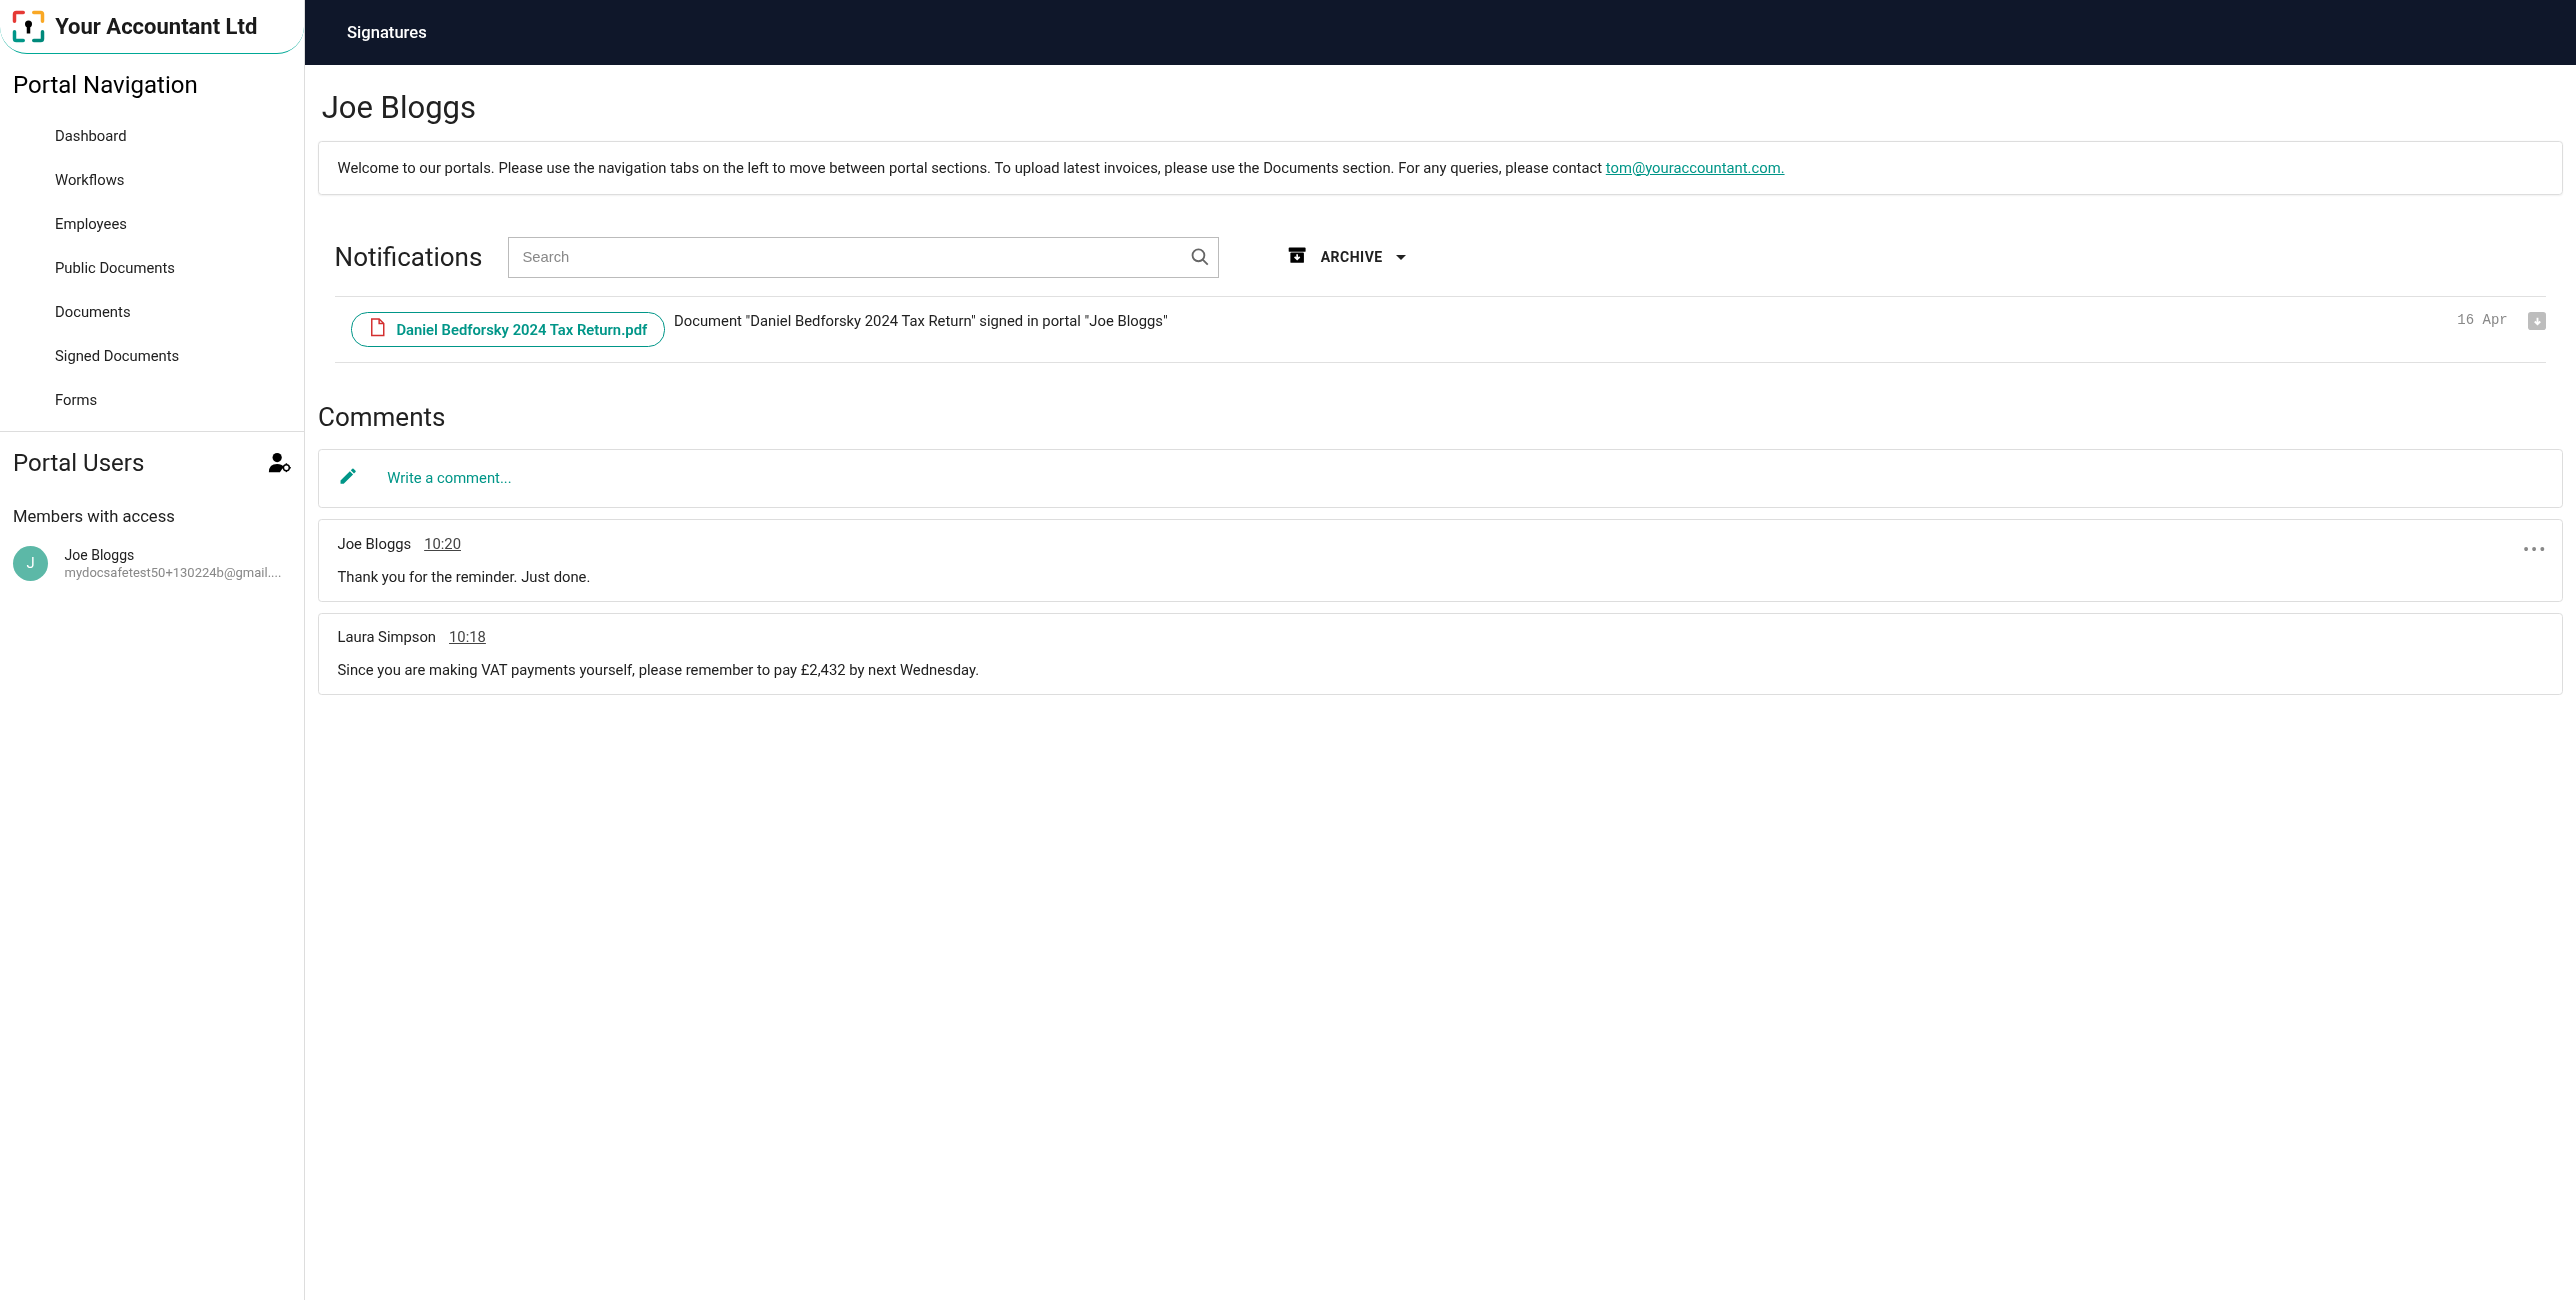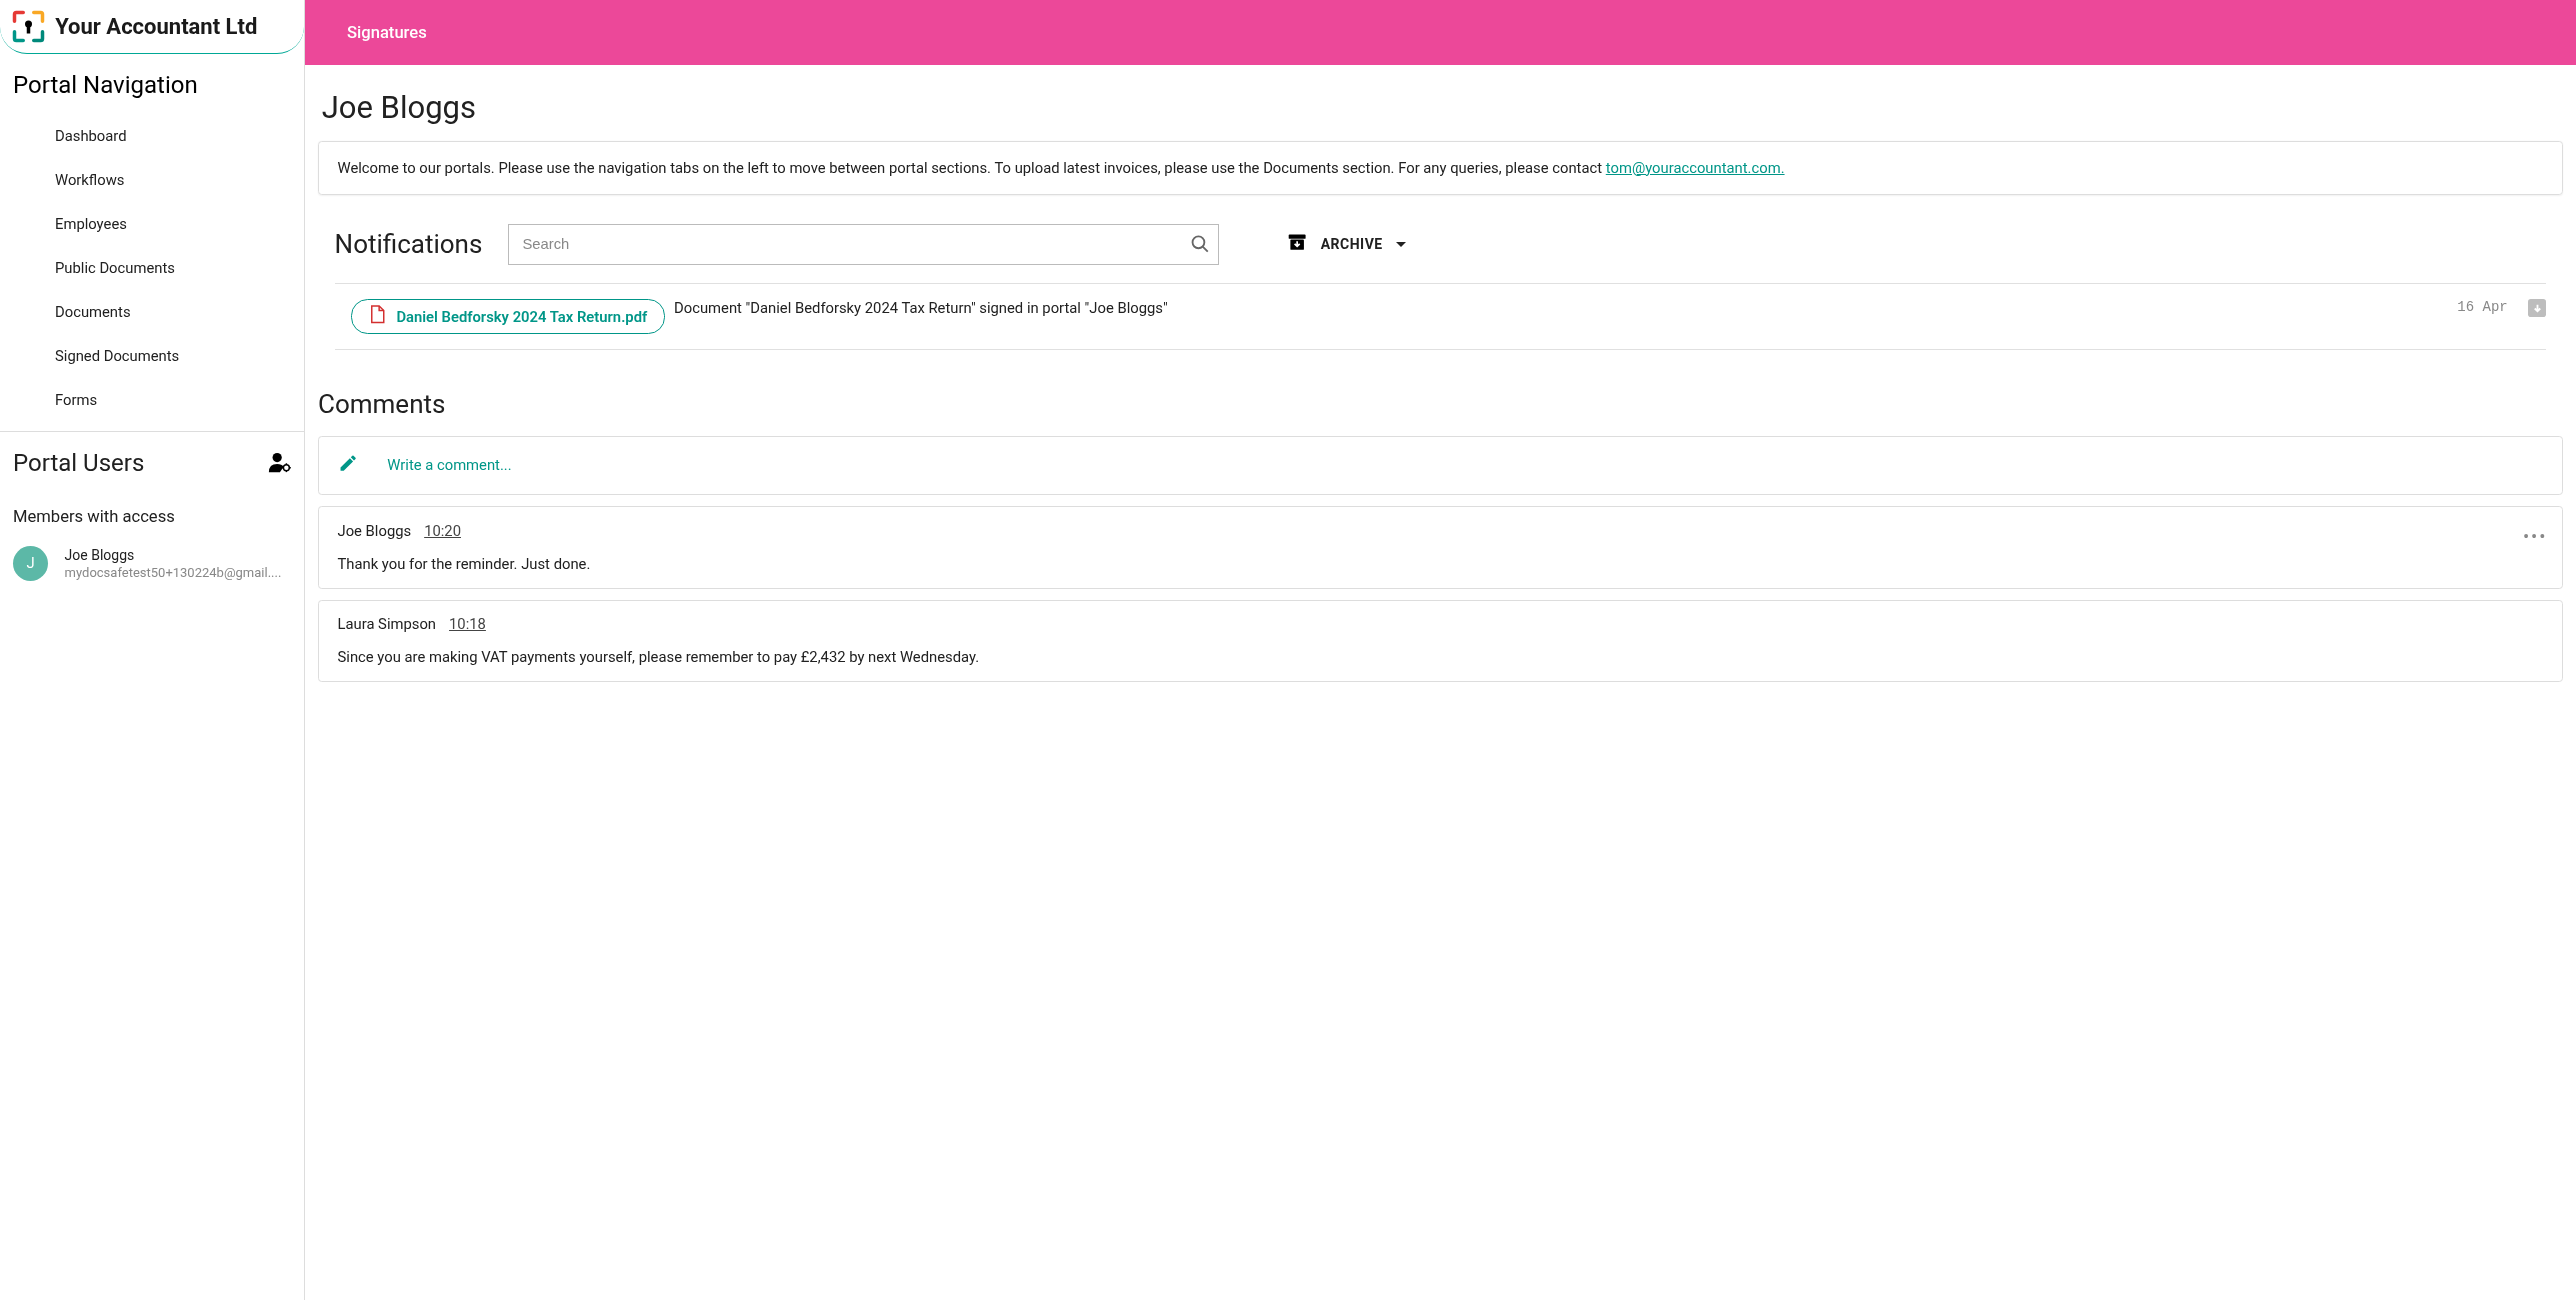--- a/index.html
+++ b/index.html
@@ -25,30 +25,30 @@
     .user-cog-icon { width: 24px; height: 20.3px; }
     .members-label { font-size: 16.6px; color: #212121; margin-bottom: 20.3px; }
     .user-row { display: flex; align-items: center; gap: 16.6px; }
     .avatar { width: 35px; height: 35px; border-radius: 50%; background: #5cb8a7; color: #fff; display: flex; align-items: center; justify-content: center; font-size: 14.8px; }
     .user-details { flex: 1; min-width: 0; }
     .user-name { font-size: 14px; color: #212121; margin-bottom: 1.8px; }
     .user-email { font-size: 13px; color: #888; white-space: nowrap; overflow: hidden; text-overflow: ellipsis; }
     
     
     .main { flex: 1; display: flex; flex-direction: column; overflow: auto; }
-    .topbar { background: #ec4899; color: #fff; height: 65px; display: flex; align-items: center; padding: 0 42px; }
+    .topbar { background: #0f172a; color: #fff; height: 65px; display: flex; align-items: center; padding: 0 42px; }
     .topbar-item { font-size: 16.6px; font-weight: 500; }
     
     .content { padding: 16.6px 13px 28px; }
     .page-title { font-size: 31px; font-weight: 400; color: #212121; margin: 7.4px 0 14.8px 3.7px; }
     
     .welcome-box { border: 0.9px solid #ddd; border-radius: 3.7px; padding: 14.8px 18.5px; font-size: 14.8px; line-height: 1.5; color: #212121; box-shadow: 0 0.9px 1.8px rgba(0,0,0,.06); }
     .welcome-box a { color: #009688; text-decoration: underline; }
     
-    .notif-block { margin-top: 29px; padding: 0 16.6px; }
+    .notif-block { margin-top: 42px; padding: 0 16.6px; }
     .notif-header { display: flex; align-items: center; gap: 26px; }
     .notif-title { font-size: 26px; font-weight: 400; flex-shrink: 0; }
     .search-wrap { position: relative; flex: 1; max-width: 711px; }
     .search-input { width: 100%; height: 41px; border: 0.9px solid #bbb; border-radius: 0; padding: 0 41px 0 13px; font-size: 14.8px; outline: none; }
     .search-input::placeholder { color: #888; }
     .search-icon { position: absolute; right: 9.2px; top: 50%; transform: translateY(-50%); width: 20.3px; height: 20.3px; color: #666; }
     .archive-ctrl { display: flex; align-items: center; gap: 13px; margin-left: 42px; cursor: pointer; }
     .archive-label { font-size: 14px; font-weight: 700; letter-spacing: 0.5px; }
     .dropdown-caret { width: 0; height: 0; border-left: 5.5px solid transparent; border-right: 5.5px solid transparent; border-top: 5.5px solid #212121; }
     

